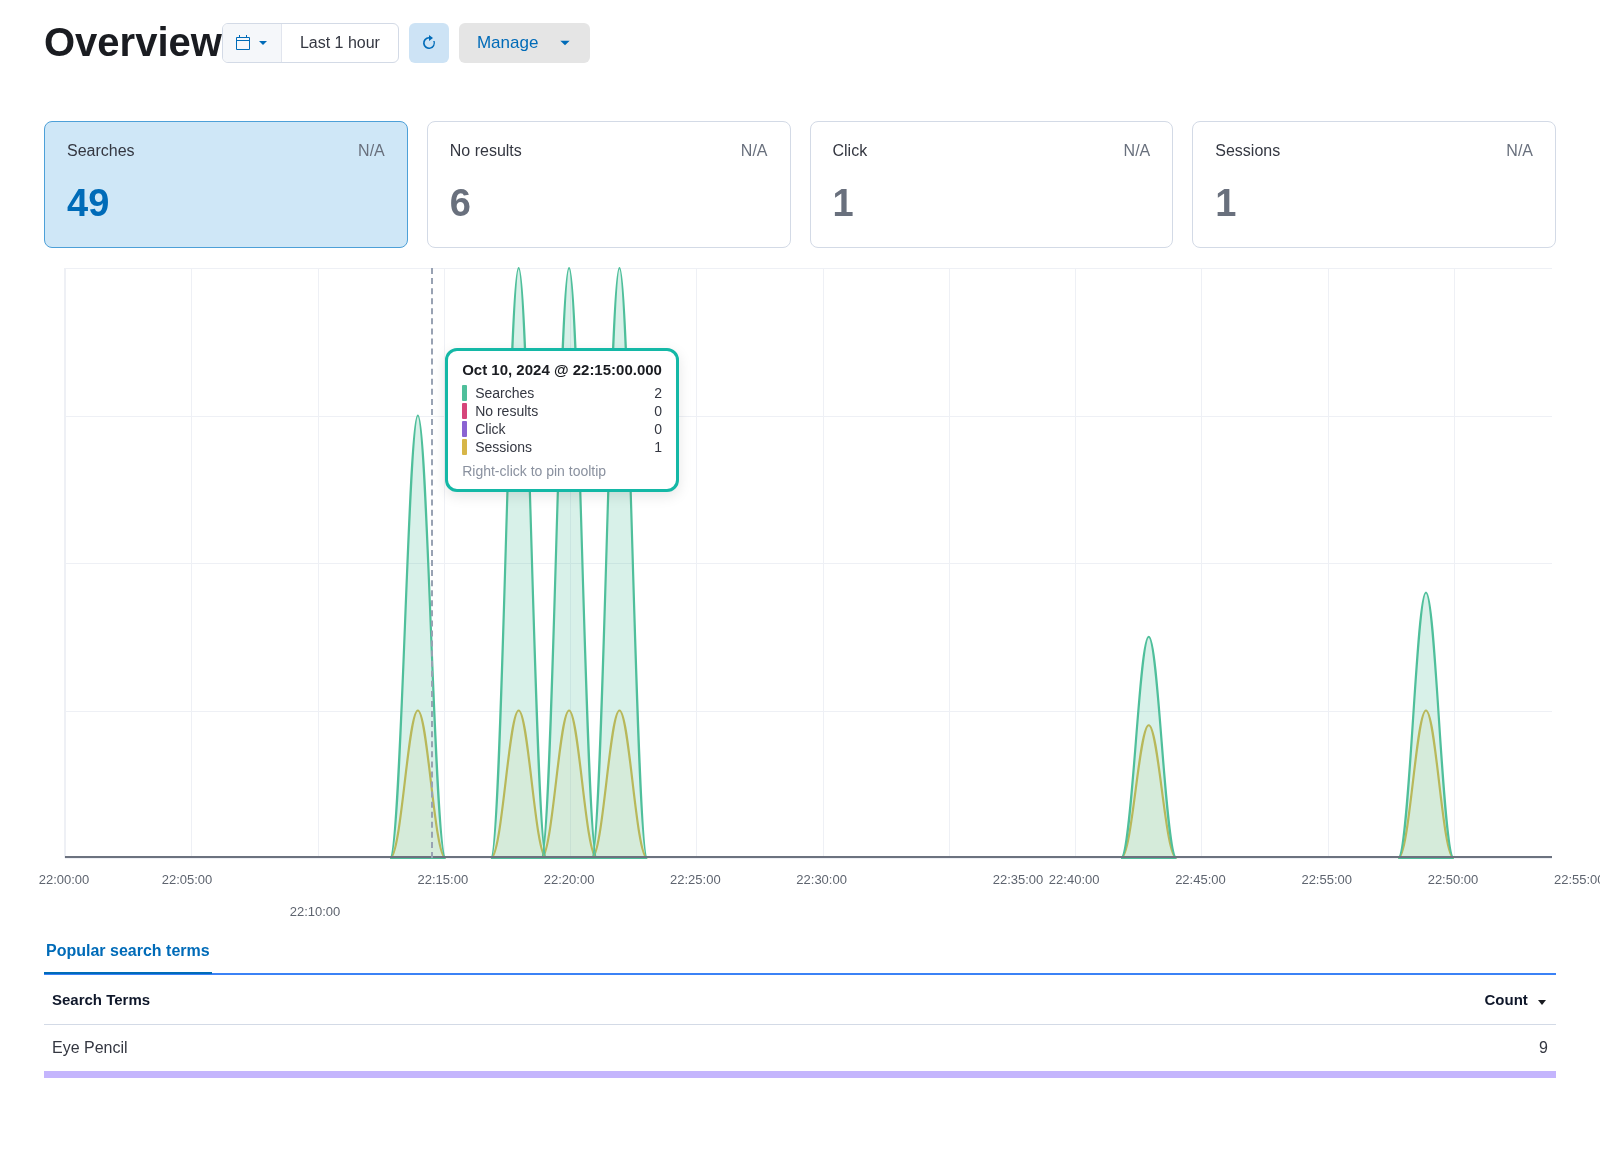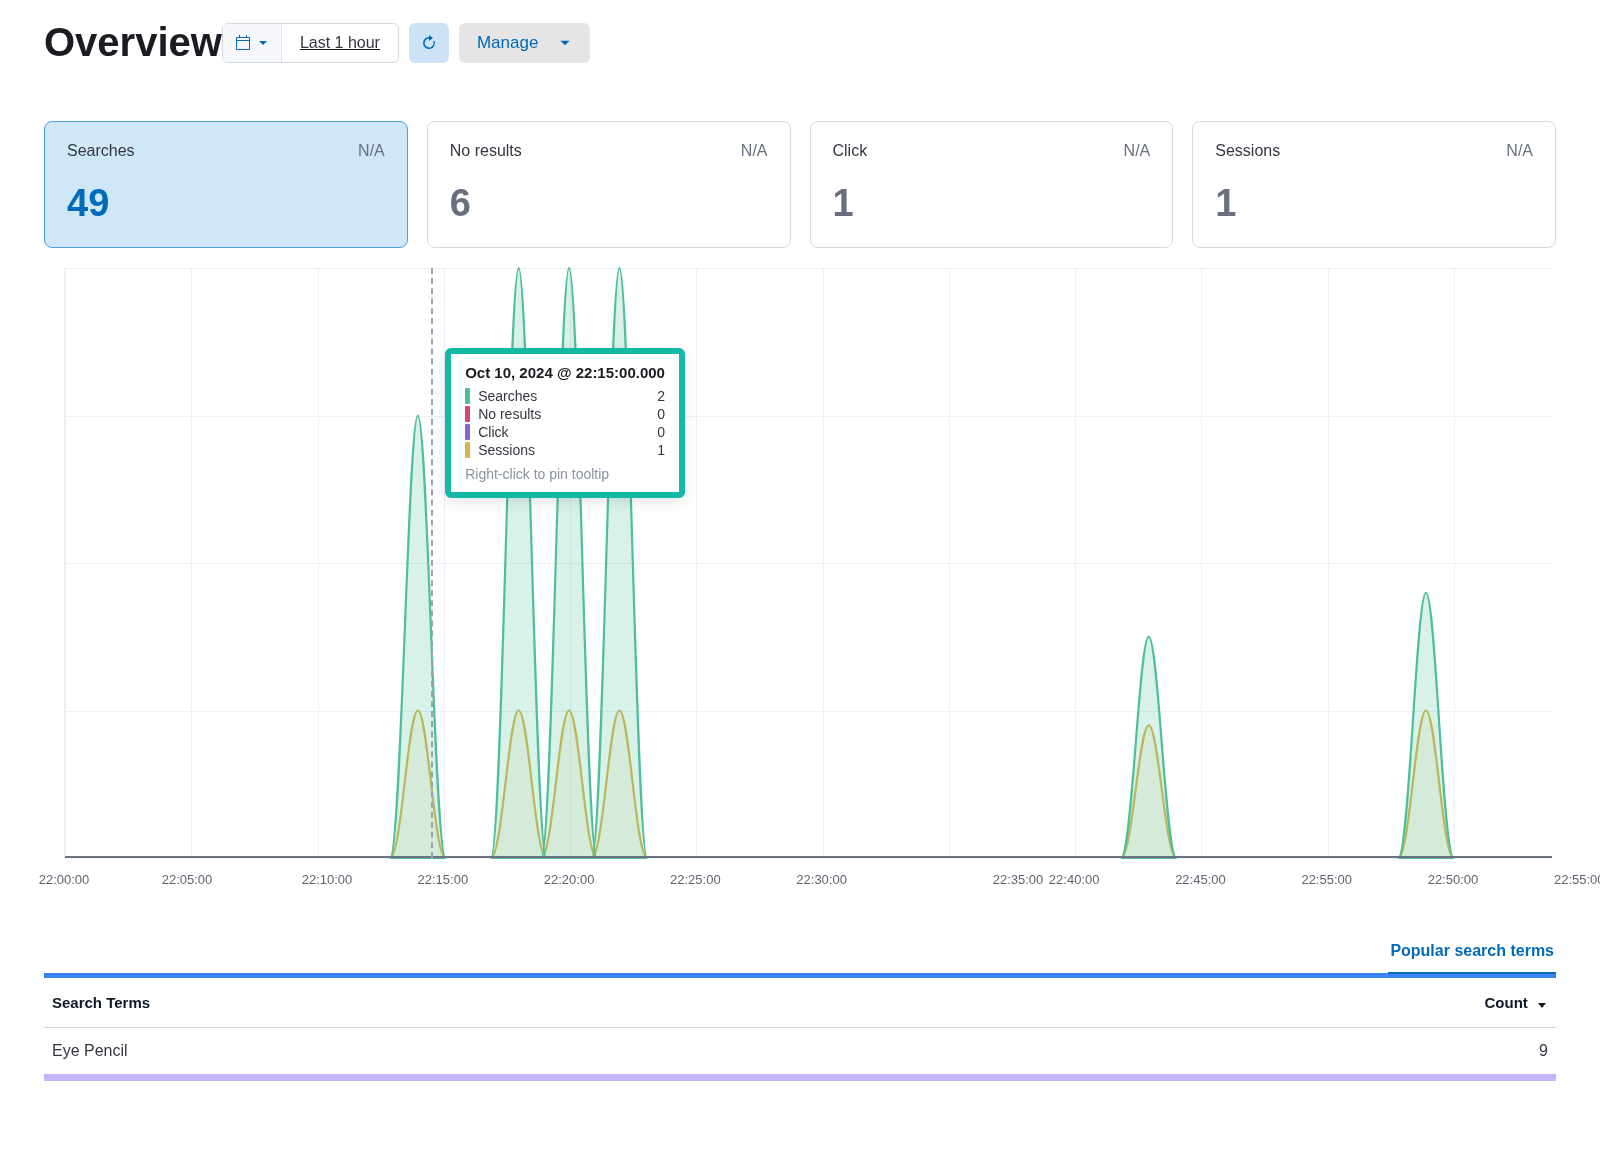--- a/index.html
+++ b/index.html
@@ -29,21 +29,20 @@
     align-items: center;
   }
   .date-picker {
     display: flex;
     align-items: stretch;
     border: 1px solid #d3dae6;
     border-radius: 6px;
     background: #fff;
     overflow: hidden;
     height: 40px;
-    text-decoration: underline;
   }
   .date-picker-trigger {
     display: flex;
     align-items: center;
     gap: 6px;
     padding: 0 12px;
     background: #f5f7fa;
     border-right: 1px solid #e1e5ee;
     color: #006bb8;
     cursor: pointer;
@@ -141,38 +140,37 @@
   
   .hover-line {
     position:absolute;
     top:0; bottom:0;
     border-left: 2px dashed #98a2b3;
     width:0;
   }
   .tooltip {
     position:absolute;
     background:#fff;
-    border:6px solid #14b8a6;
-    border-radius:6px;
+    border:3px solid #14b8a6;
+    border-radius:12px;
     box-shadow:0 4px 14px rgba(0,0,0,.10);
     padding:10px 14px 10px 14px;
     font-size:14px;
     min-width: 230px;
   }
   .tooltip-title { font-weight:700; margin-bottom:6px; color:#1a1c21; font-size:15px;}
   .tooltip-row { display:flex; align-items:center; gap:8px; padding:1px 0;}
   .tooltip-swatch { width:5px; height:16px; border-radius:1px; }
   .tooltip-label { flex:1; color:#343741; }
   .tooltip-val { color:#343741; }
   .tooltip-foot { color:#8a919f; margin-top:7px; font-size:14px;}
 
   .tabs {
     margin-top: 34px;
-    border-bottom: 5px solid #3b82f6;
-    text-align: right;
+    border-bottom: 2px solid #3b82f6;
   }
   .tab {
     display:inline-block;
     padding: 10px 2px 12px 2px;
     font-size:16px;
     font-weight:600;
     color:#006bb8;
     border-bottom: 2px solid #006bb8;
     margin-bottom:-1px;
     cursor:pointer;
@@ -323,21 +321,21 @@
               <span class="tooltip-label">Sessions</span>
               <span class="tooltip-val">1</span>
             </div>
           </div>
         <div class="tooltip-foot">Right-click to pin tooltip</div>
       </div>
     </div>
     <div class="x-ticks" id="x-ticks">
         <div class="x-tick" style="left: 0px;">22:00:00</div>
         <div class="x-tick" style="left: 123px;">22:05:00</div>
-        <div class="x-tick" style="left: 263px;">22:10:00</div>
+        <div class="x-tick" style="left: 251px; margin-top: 32px;">22:10:00</div>
         <div class="x-tick" style="left: 378.814px;">22:15:00</div>
         <div class="x-tick" style="left: 505.085px;">22:20:00</div>
         <div class="x-tick" style="left: 631.356px;">22:25:00</div>
         <div class="x-tick" style="left: 757.627px;">22:30:00</div>
         <div class="x-tick" style="left: 927px; margin-left: 27px;">22:35:00</div>
         <div class="x-tick" style="left: 1010.17px;">22:40:00</div>
         <div class="x-tick" style="left: 1136.44px;">22:45:00</div>
         <div class="x-tick" style="left: 1262.71px;">22:55:00</div>
         <div class="x-tick" style="left: 1388.98px;">22:50:00</div>
         <div class="x-tick" style="left: 1515.25px;">22:55:00</div>

